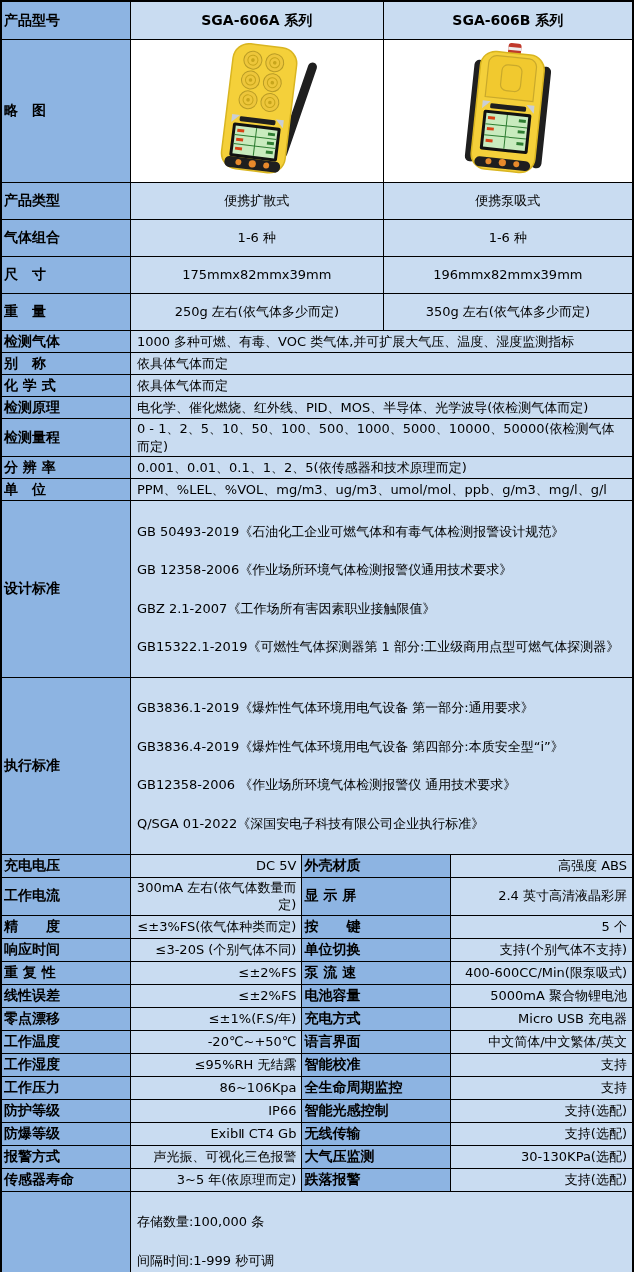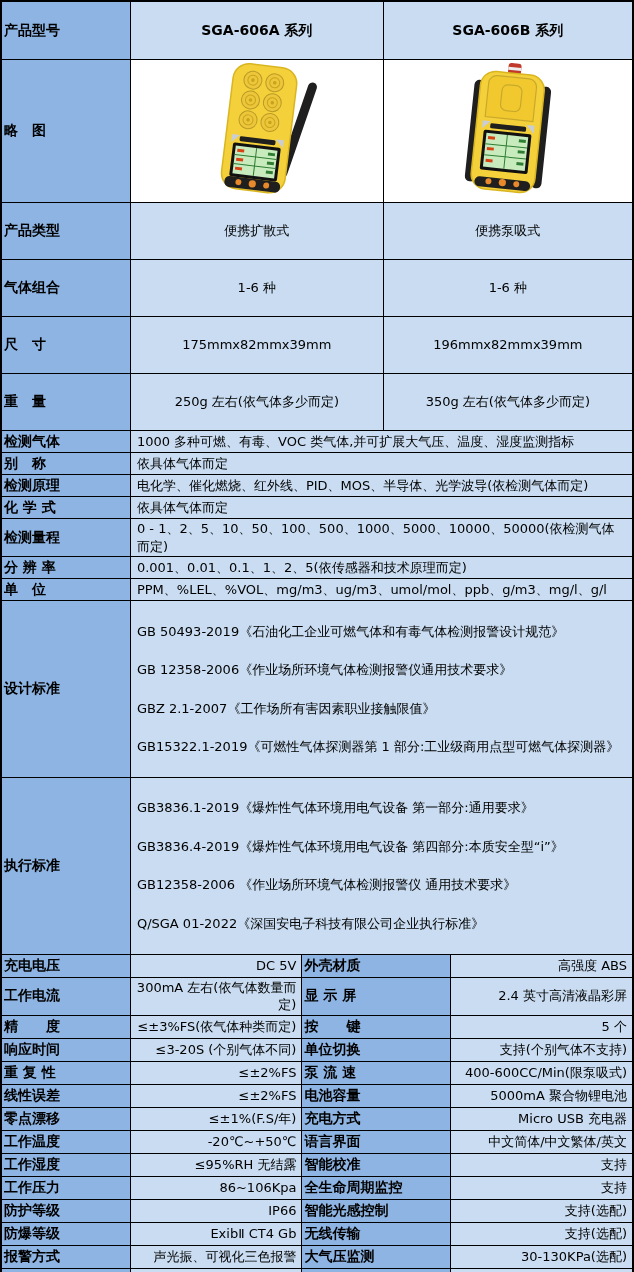--- a/index.html
+++ b/index.html
@@ -40,21 +40,21 @@
     line-height:1.25;
     padding:1px 2px;
   }
   td.val{
     background:var(--value_bg);
     font-size:13px;
     padding:1px 6px;
     white-space:pre-line;
     line-height:1.35;
   }
-  td.val.cen{text-align:center;padding:16px 2px;}
+  td.val.cen{text-align:center;padding:6px 2px;}
   td.val.bold{font-weight:bold;font-size:14px;}
   td.imgcell{background:#ffffff;text-align:center;vertical-align:middle;}
   tr.r-head td{height:25px;}
   tr.r-img td.imgcell{height:140px;}
   tr.r-top td{height:24px;}
   tr.r-full td{height:19px;}
   tr.r-disp td{height:20px;}
   tr.r-quad td{height:20px;}
   tr.r-quad td.val{padding:1px 5px;text-align:right;}
   tr.r-quad2 td{height:42px;}
@@ -209,26 +209,26 @@
 
   <tr class="r-full">
     <td class="lab">检测气体</td>
     <td class="val" colspan="4">1000 多种可燃、有毒、VOC 类气体,并可扩展大气压、温度、湿度监测指标</td>
   </tr>
   <tr class="r-full">
     <td class="lab">别　称</td>
     <td class="val" colspan="4">依具体气体而定</td>
   </tr>
   <tr class="r-full">
+    <td class="lab">化 学 式</td>
+    <td class="val" colspan="4">依具体气体而定</td>
+  </tr>
+  <tr class="r-full">
     <td class="lab">检测原理</td>
     <td class="val" colspan="4">电化学、催化燃烧、红外线、PID、MOS、半导体、光学波导(依检测气体而定)</td>
-  </tr>
-  <tr class="r-full">
-    <td class="lab">化 学 式</td>
-    <td class="val" colspan="4">依具体气体而定</td>
   </tr>
   <tr class="r-full">
     <td class="lab">检测量程</td>
     <td class="val" colspan="4">0 - 1、2、5、10、50、100、500、1000、5000、10000、50000(依检测气体而定)</td>
   </tr>
   <tr class="r-full">
     <td class="lab">分 辨 率</td>
     <td class="val" colspan="4">0.001、0.01、0.1、1、2、5(依传感器和技术原理而定)</td>
   </tr>
   <tr class="r-full">

